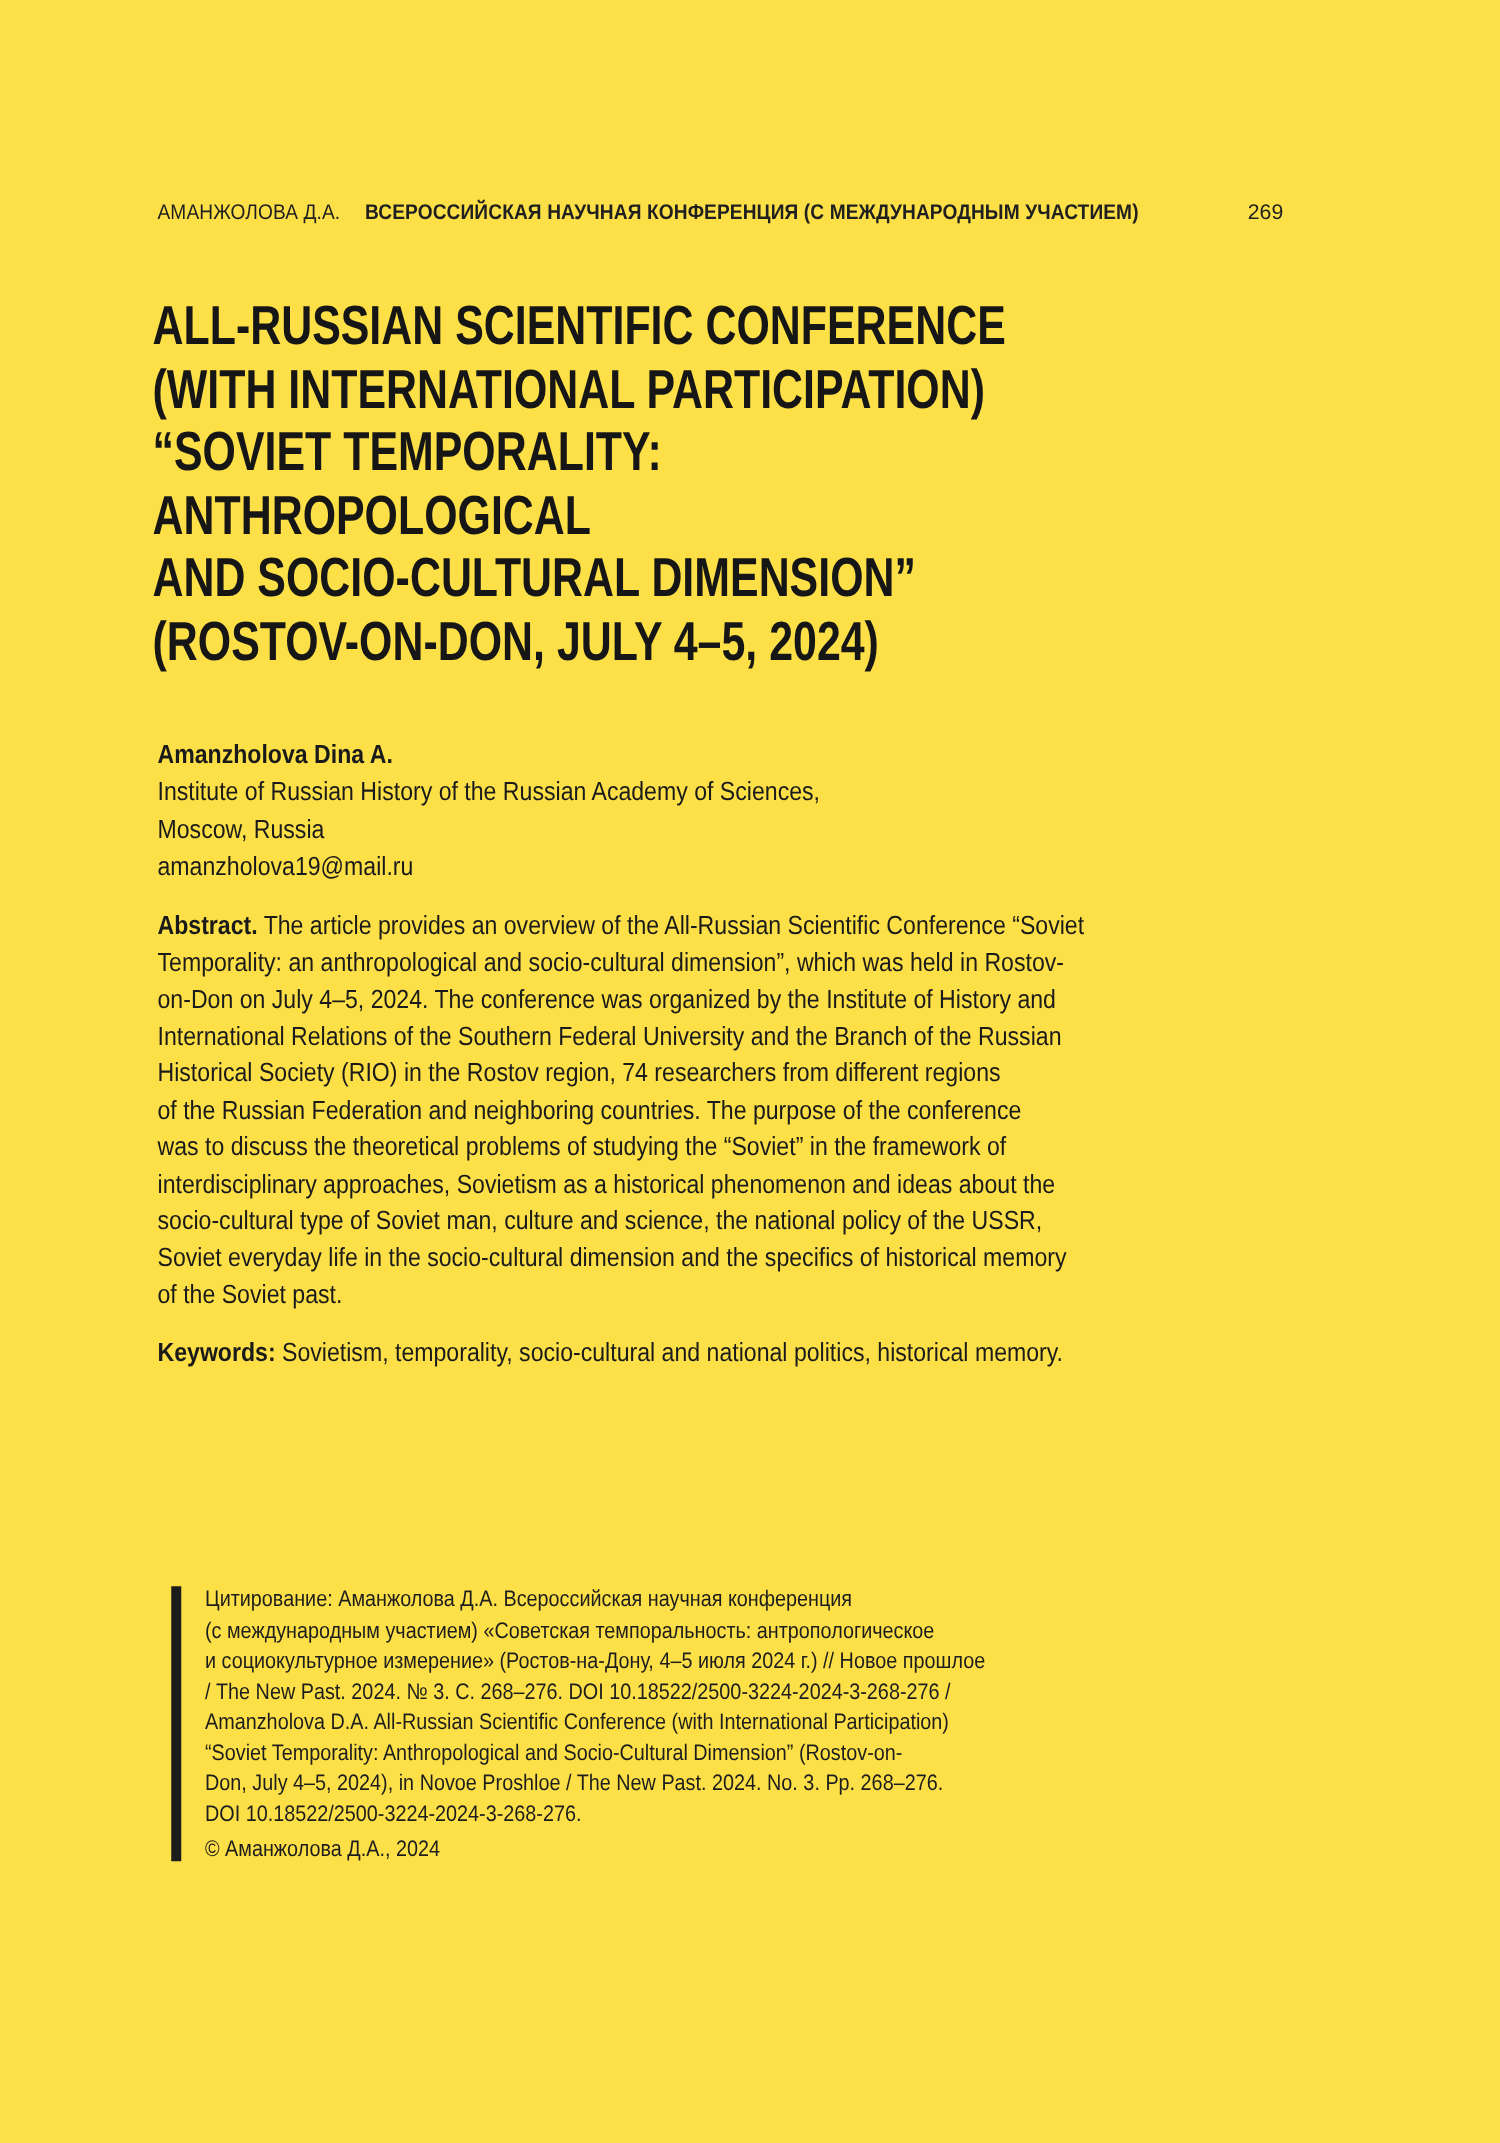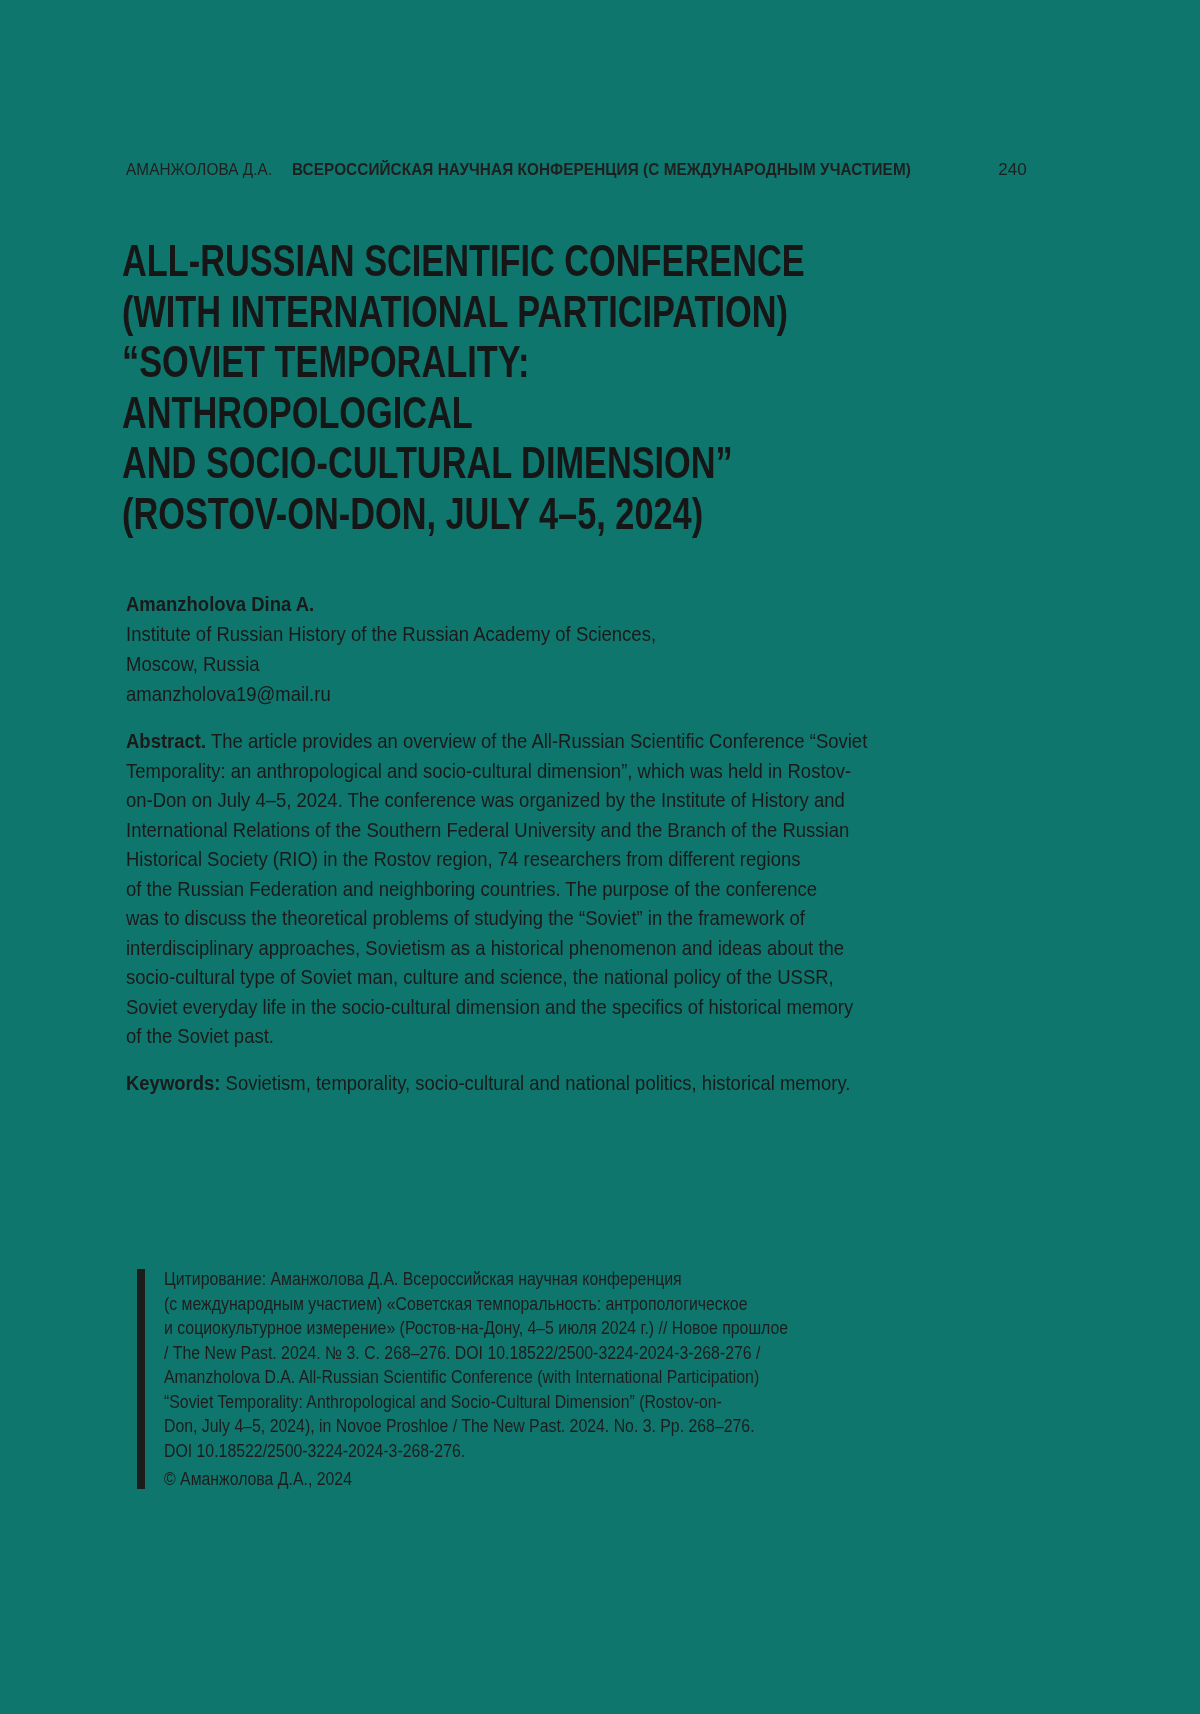--- a/index.html
+++ b/index.html
@@ -1,20 +1,20 @@
 <!DOCTYPE html>
 <html><head>
 <meta charset="utf-8">
 <style>
   html, body { margin: 0; padding: 0; background: #ffffff; }
   .page {
     position: relative;
     width: 1200px;
     height: 1714px;
-    background: #0f766e;
+    background: #fde047;
     font-family: "Liberation Sans", "DejaVu Sans", sans-serif;
     color: #1a1a1a;
     overflow: hidden;
   }
   .preline { white-space: pre-line; }
   p { margin: 0; }
 
   
   .running-header {
     position: absolute;
@@ -82,21 +82,21 @@
   }
   .copyright { margin-top: 4px; }
 </style>
 </head>
 <body>
 
 <div class="page">
 
   <header class="running-header">
     <span class="rh-left"><span class="rh-author">АМАНЖОЛОВА Д.А.</span><span class="rh-title">ВСЕРОССИЙСКАЯ НАУЧНАЯ КОНФЕРЕНЦИЯ (С МЕЖДУНАРОДНЫМ УЧАСТИЕМ)</span></span>
-    <span class="rh-page">240</span>
+    <span class="rh-page">269</span>
   </header>
 
   <h1 class="article-title preline">ALL-RUSSIAN SCIENTIFIC CONFERENCE
 (WITH INTERNATIONAL PARTICIPATION)
 “SOVIET TEMPORALITY:
 ANTHROPOLOGICAL
 AND SOCIO-CULTURAL DIMENSION”
 (ROSTOV-ON-DON, JULY 4–5, 2024)</h1>
 
   <section class="author-block">

